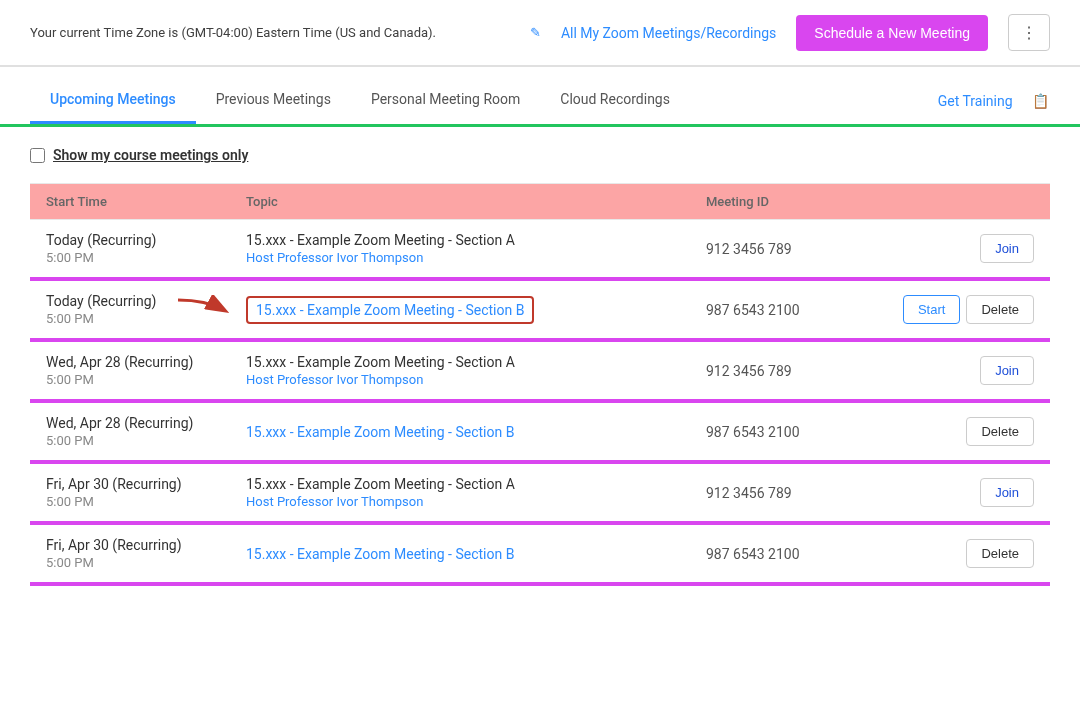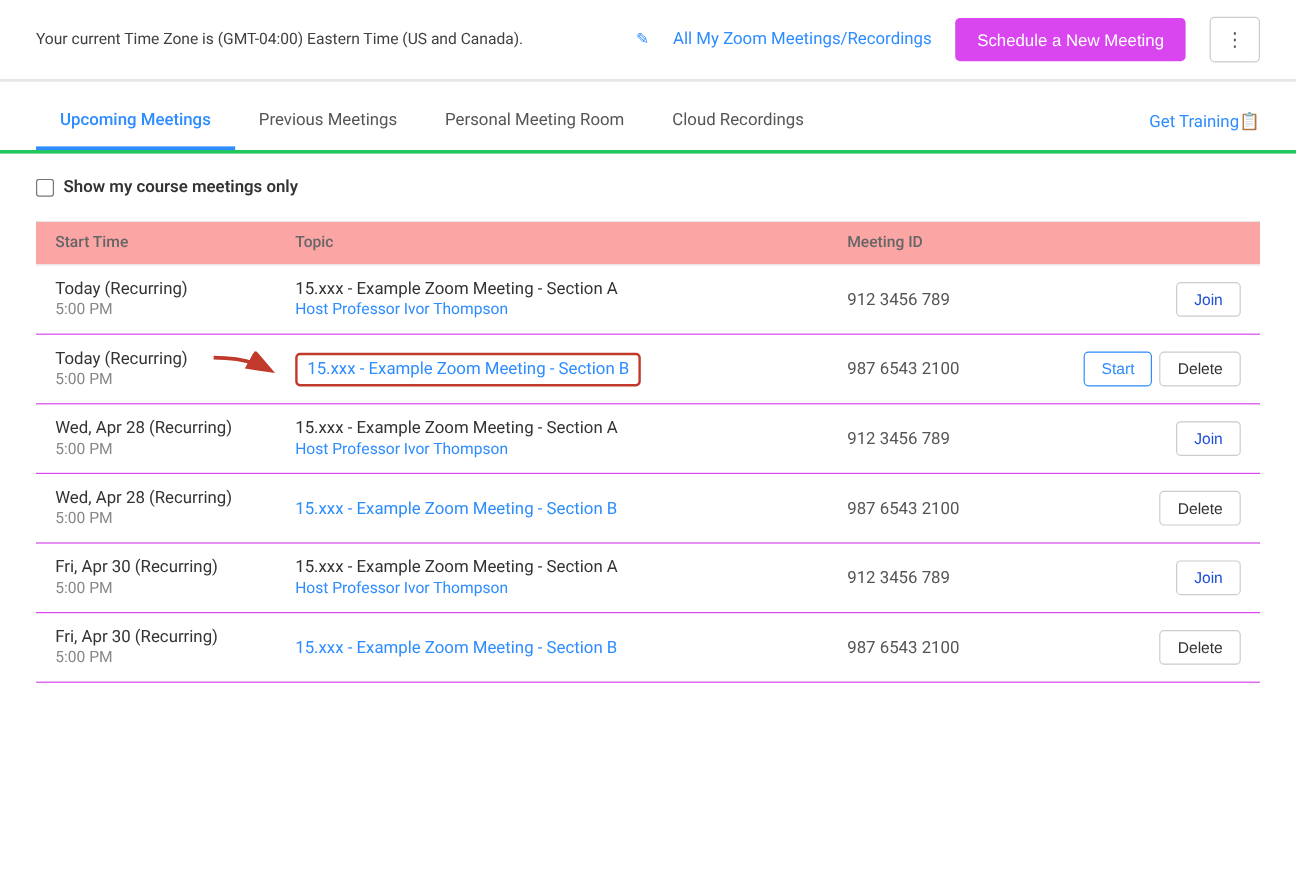--- a/index.html
+++ b/index.html
@@ -12,33 +12,33 @@
     .edit-icon { color: #2D8CFF; font-size: 13px; cursor: pointer; }
     .all-meetings-link { color: #2D8CFF; font-size: 14px; text-decoration: none; white-space: nowrap; }
     .schedule-btn { background: #d946ef; color: #fff; border: none; border-radius: 4px; padding: 10px 18px; font-size: 14px; cursor: pointer; white-space: nowrap; font-weight: 500; }
     .more-btn { border: 1px solid #ccc; background: #fff; border-radius: 4px; padding: 8px 12px; cursor: pointer; font-size: 16px; color: #555; }
 
     
     .tabs-bar { display: flex; padding: 0 30px; border-bottom: 3px solid #22c55e; margin-top: 10px; }
     .tab { padding: 14px 20px; font-size: 14px; color: #555; cursor: pointer; border-bottom: 3px solid transparent; white-space: nowrap; text-decoration: none; }
     .tab.active { color: #2D8CFF; border-bottom: 3px solid #2D8CFF; font-weight: 500; }
     .tabs-spacer { flex: 1; }
-    .get-training { color: #2D8CFF; font-size: 14px; text-decoration: none; display: flex; align-items: center; gap: 0; }
+    .get-training { color: #2D8CFF; font-size: 14px; text-decoration: none; display: flex; align-items: center; gap: 20px; }
 
     
     .content { padding: 20px 30px; }
-    .show-my-meetings { display: flex; align-items: center; gap: 8px; margin-bottom: 20px; }
+    .show-my-meetings { display: flex; align-items: center; gap: 8px; margin-bottom: 20px; text-decoration: underline; }
     .show-my-meetings input[type=checkbox] { width: 15px; height: 15px; }
     .show-my-meetings label { font-size: 14px; font-weight: 600; color: #333; }
 
     
     .meetings-table { width: 100%; border-collapse: collapse; }
     .meetings-table thead tr { border-top: 1px solid #e8e8e8; border-bottom: 1px solid #e8e8e8; background: #fca5a5; }
     .meetings-table th { padding: 10px 16px; text-align: left; font-size: 13px; color: #666; font-weight: 500; }
-    .meetings-table tbody tr { border-bottom: 1px solid #d946ef; }
+    .meetings-table tbody tr { border-bottom: 4px solid #d946ef; }
     .meetings-table td { padding: 12px 16px; vertical-align: middle; }
     .col-time { width: 200px; }
     .col-topic { }
     .col-id { width: 180px; }
     .col-actions { width: 180px; text-align: right; }
 
     .time-date { font-size: 14px; color: #333; }
     .time-hour { font-size: 13px; color: #888; margin-top: 2px; }
 
     .topic-title { font-size: 14px; color: #333; }

